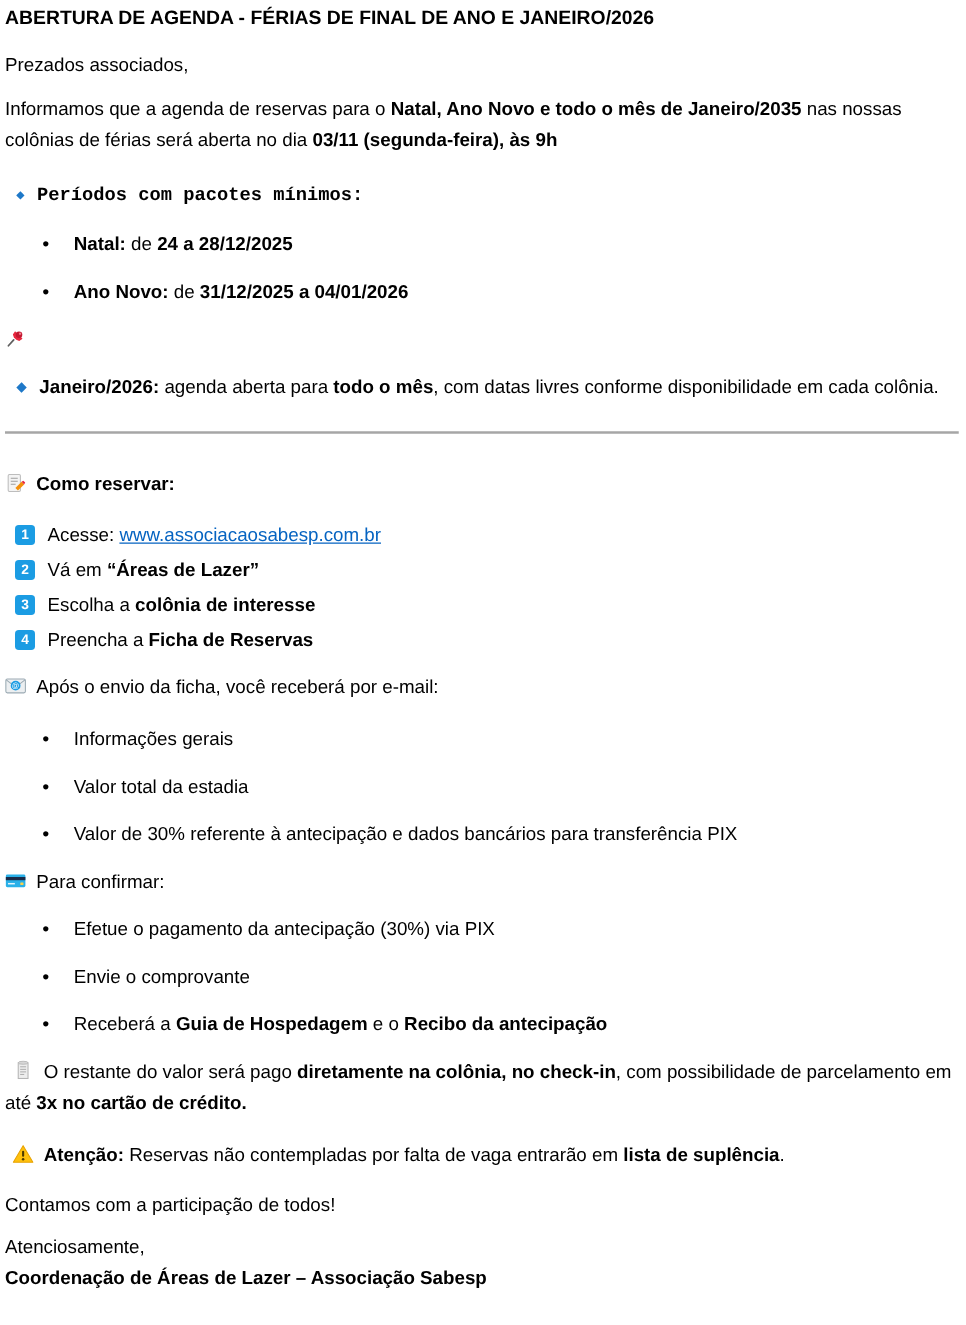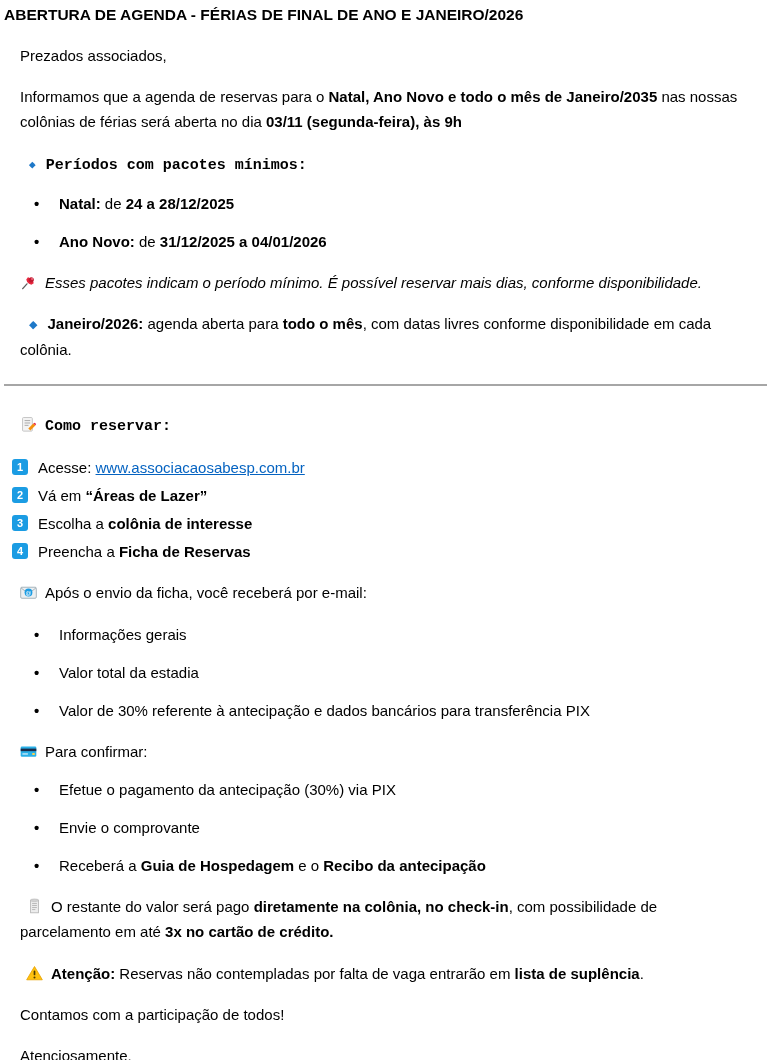--- a/index.html
+++ b/index.html
@@ -11,34 +11,34 @@
     font-size:15px;
     line-height:25px;
     color:#000;
   }
   h1{
     font-size:15.5px;
     font-weight:700;
     margin:0 0 13px 0;
     line-height:25px;
   }
-  p{margin:16px;}
+  p{margin:0;}
   .b{font-weight:700;}
   .i{font-style:italic;}
   a.link{color:#0563C1;cursor:pointer;}
 
   
   .greeting{margin-bottom:10px;}
   .intro{margin-bottom:19px;}
   .periods{margin-bottom:13px;font-family:Liberation Mono, monospace;}
   .mb13{margin-bottom:13px;}
   .mb15{margin-bottom:15px;}
   .mb17{margin-bottom:17px;}
   .janeiro{margin-bottom:22px;}
-  .como{margin-bottom:16px;font-family:Liberation Mono, monospace;}
+  .como{margin-bottom:16px;}
   .closing{margin-bottom:8px;}
   .signoff{margin-bottom:0;}
   .signature{font-weight:700;}
 
   
   .divider{
     border:none;
     border-top:2px solid #a6a6a6;
     margin:0 0 28px 0;
   }
@@ -111,21 +111,21 @@
   <span class="bdot">•</span>
   <span><span class="b">Ano Novo:</span><span> de </span><span class="b">31/12/2025 a 04/01/2026</span></span>
 </div>
 
 <p class="mb13">
   <span class="svgico"><svg viewBox="0 0 20 20">
         <path d="M3.2 17.2 L8.2 11.6" stroke="#5f5f5f" stroke-width="1.6" stroke-linecap="round"></path>
         <path d="M9.5 3.5 L16.5 10.5 L13.4 12.6 L10.6 11.6 L8.4 9.4 L7.4 6.6 Z" fill="#E8273E"></path>
         <circle cx="13.2" cy="6.8" r="3.1" fill="#C21830"></circle>
         <circle cx="14.2" cy="5.8" r="1.1" fill="#F57C8C"></circle>
-      </svg></span><span><span class="i">Esses pacotes indicam o período mínimo. É possível reservar mais dias, conforme disponibilidade.</span></span>
+      </svg></span>
 </p>
 
 <p class="janeiro"><span class="diamond">◆</span><span><span class="b">Janeiro/2026:</span><span> agenda aberta para </span><span class="b">todo o mês</span><span>, com datas livres conforme disponibilidade em cada colônia.</span></span></p>
 
 <hr class="divider">
 
 <p class="como">
   <span class="svgico"><svg viewBox="0 0 20 20">
         <rect x="3" y="1.8" width="11.5" height="16" rx="1.2" fill="#F4F4F4" stroke="#BDBDBD" stroke-width="1"></rect>
         <line x1="5.4" y1="5.4" x2="12" y2="5.4" stroke="#9E9E9E" stroke-width="1"></line>

